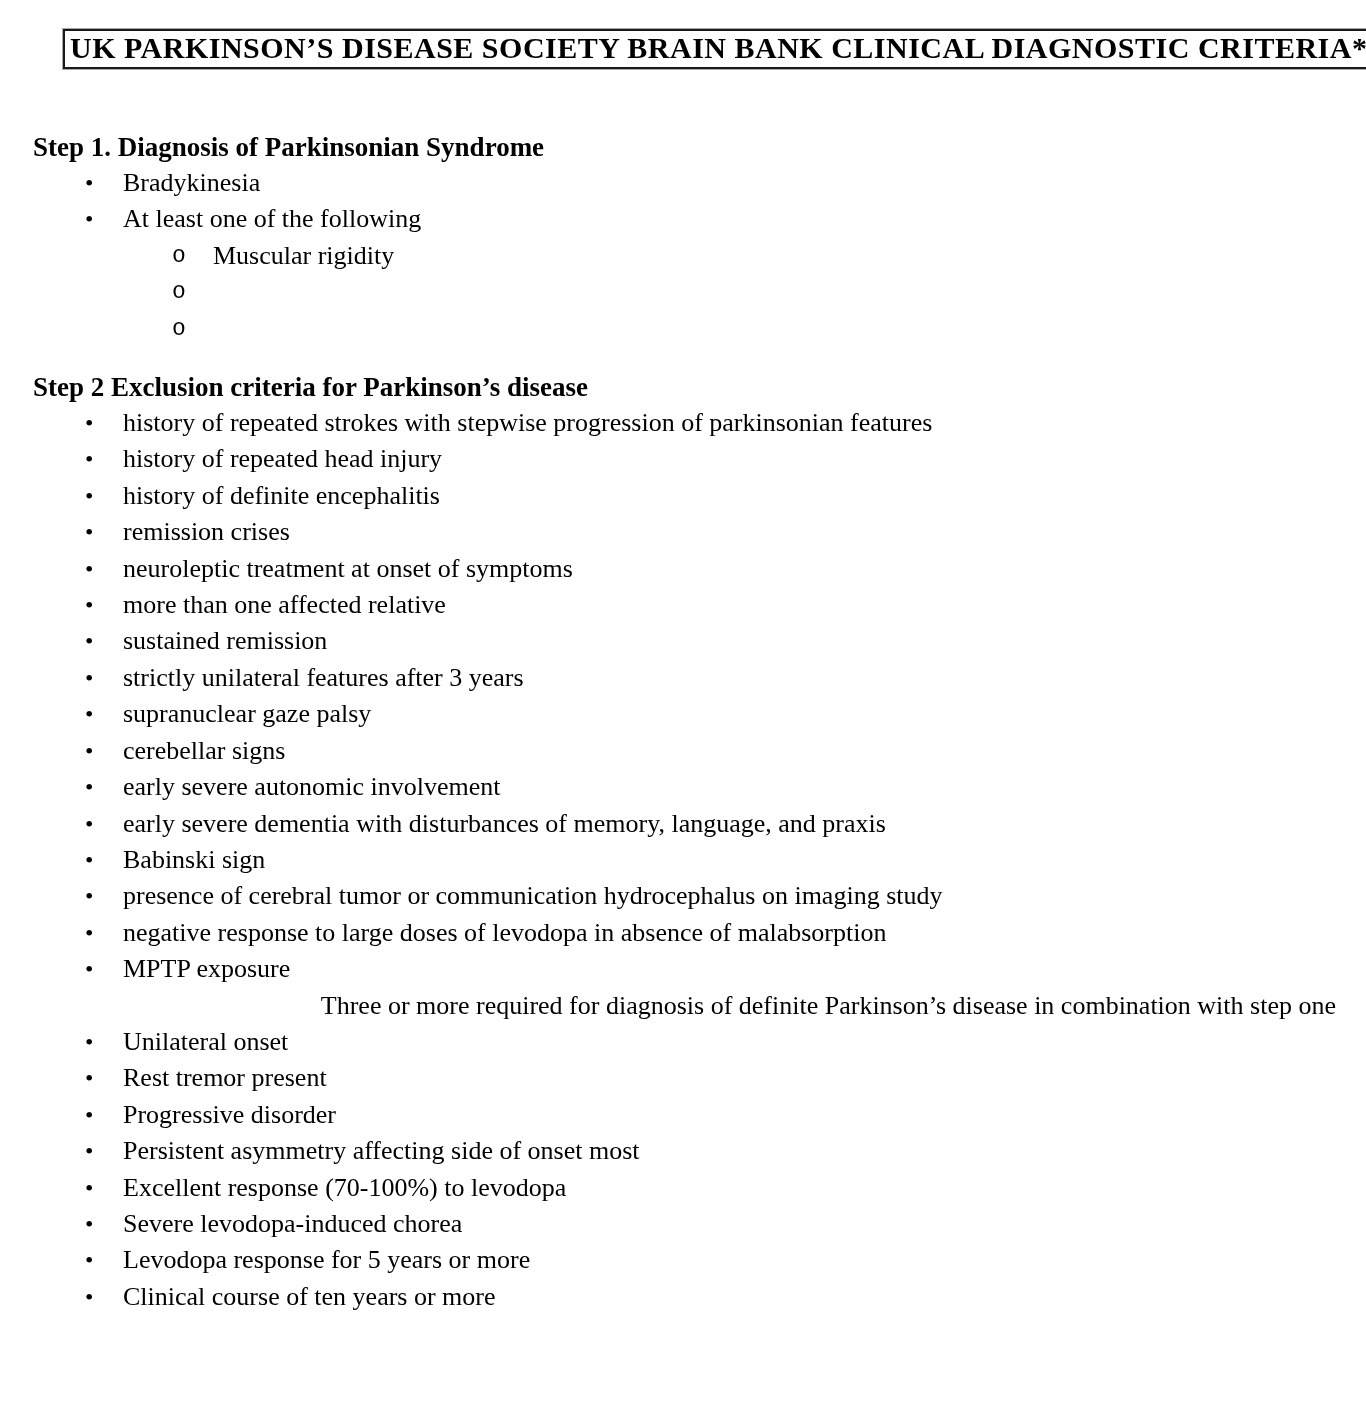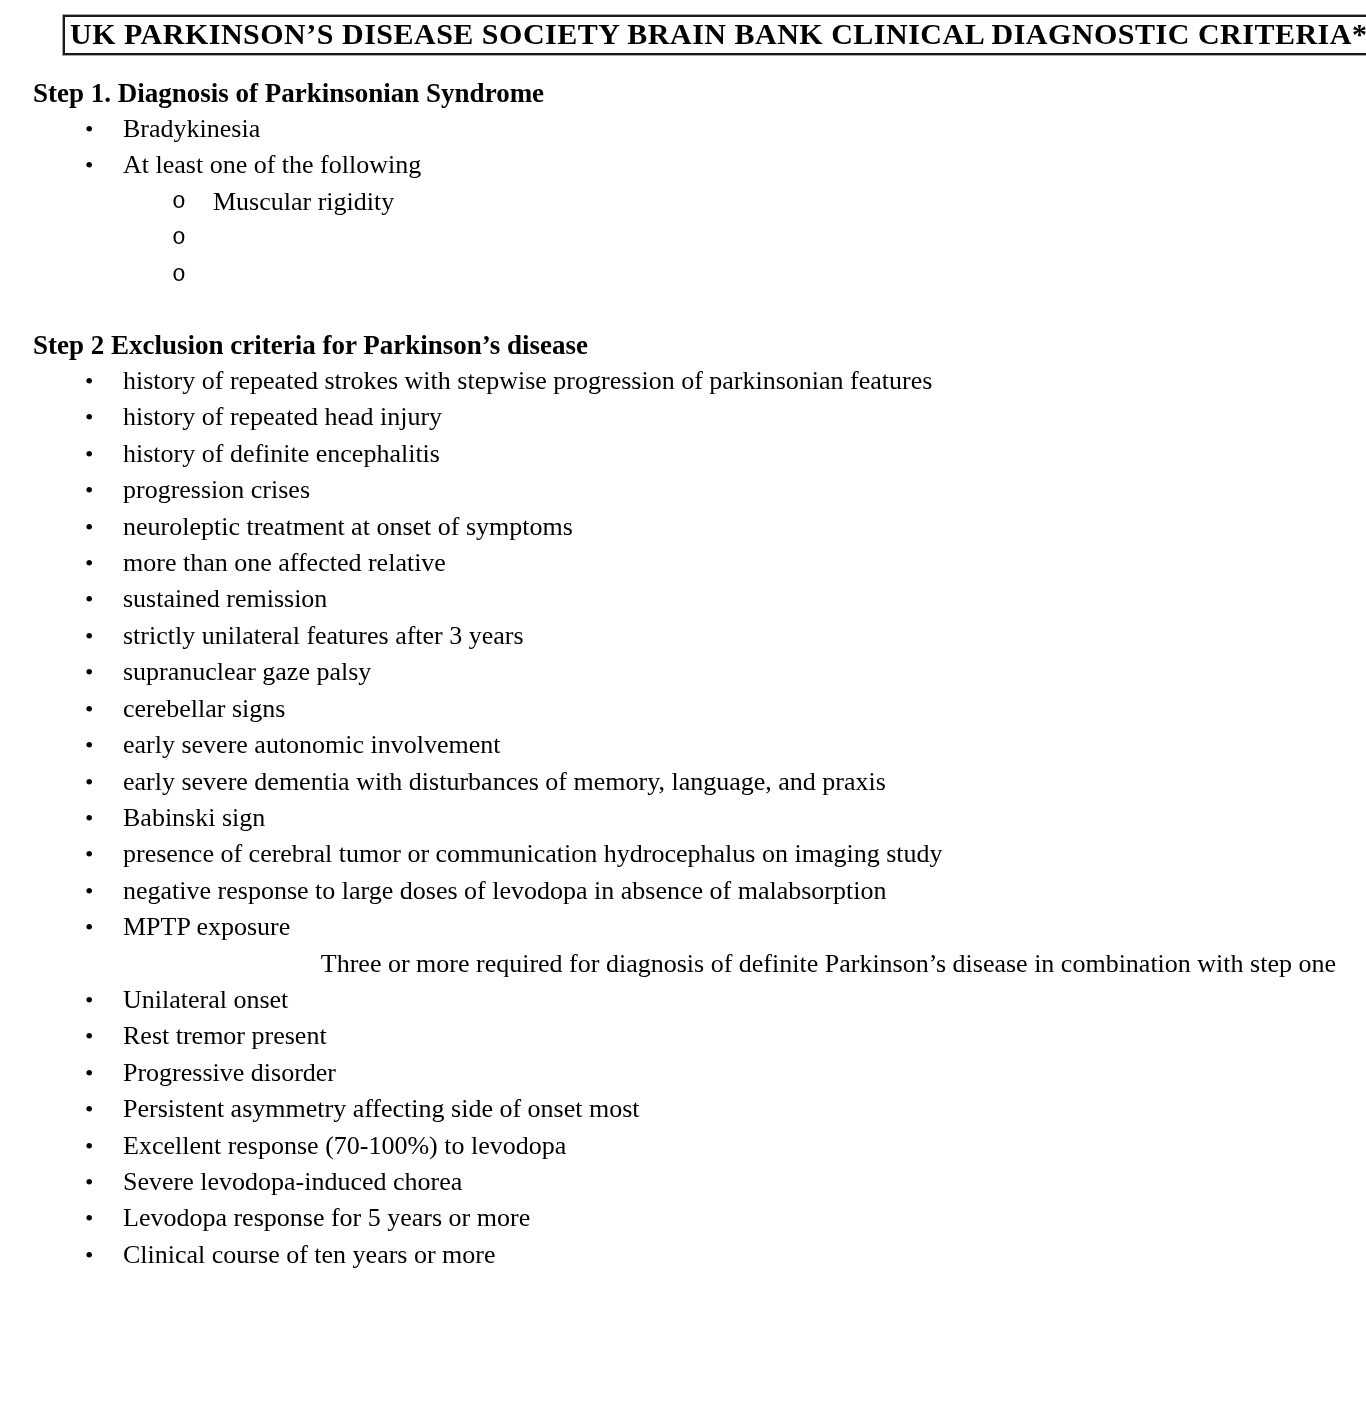--- a/index.html
+++ b/index.html
@@ -5,42 +5,42 @@
   * { margin: 0; padding: 0; box-sizing: border-box; }
   html, body { background: #ffffff; }
   body {
     width: 1366px;
     height: 1406px;
     overflow: hidden;
     font-family: "Liberation Serif", "DejaVu Serif", serif;
     color: #000000;
   }
   .page {
-    padding: 15px 30px 0 33px;
+    padding: 29px 30px 0 33px;
   }
   .title-box {
     display: inline-block;
     margin-left: 30px;
     border: 2px solid #1a1a1a;
     outline: 1px solid #a8a8a8;
     padding: 1px 6px 3px 5px;
     font-weight: bold;
     font-size: 30px;
     line-height: 32px;
     letter-spacing: 0.5px;
     white-space: nowrap;
   }
   .section-heading {
     font-weight: bold;
     font-size: 27px;
     line-height: 36px;
-    margin-top: 34px;
+    margin-top: 22px;
   }
   .section-heading.first {
-    margin-top: 20px;
+    margin-top: 60px;
   }
   .section-intro {
     font-size: 26px;
     line-height: 36.4px;
     text-align: right;
   }
   .list { }
   .li {
     display: flex;
     align-items: flex-start;
@@ -103,21 +103,21 @@
     <div class="li l1">
       <span class="marker">•</span>
       <span class="li-text">history of repeated head injury</span>
     </div>
     <div class="li l1">
       <span class="marker">•</span>
       <span class="li-text">history of definite encephalitis</span>
     </div>
     <div class="li l1">
       <span class="marker">•</span>
-      <span class="li-text">progression crises</span>
+      <span class="li-text">remission crises</span>
     </div>
     <div class="li l1">
       <span class="marker">•</span>
       <span class="li-text">neuroleptic treatment at onset of symptoms</span>
     </div>
     <div class="li l1">
       <span class="marker">•</span>
       <span class="li-text">more than one affected relative</span>
     </div>
     <div class="li l1">

